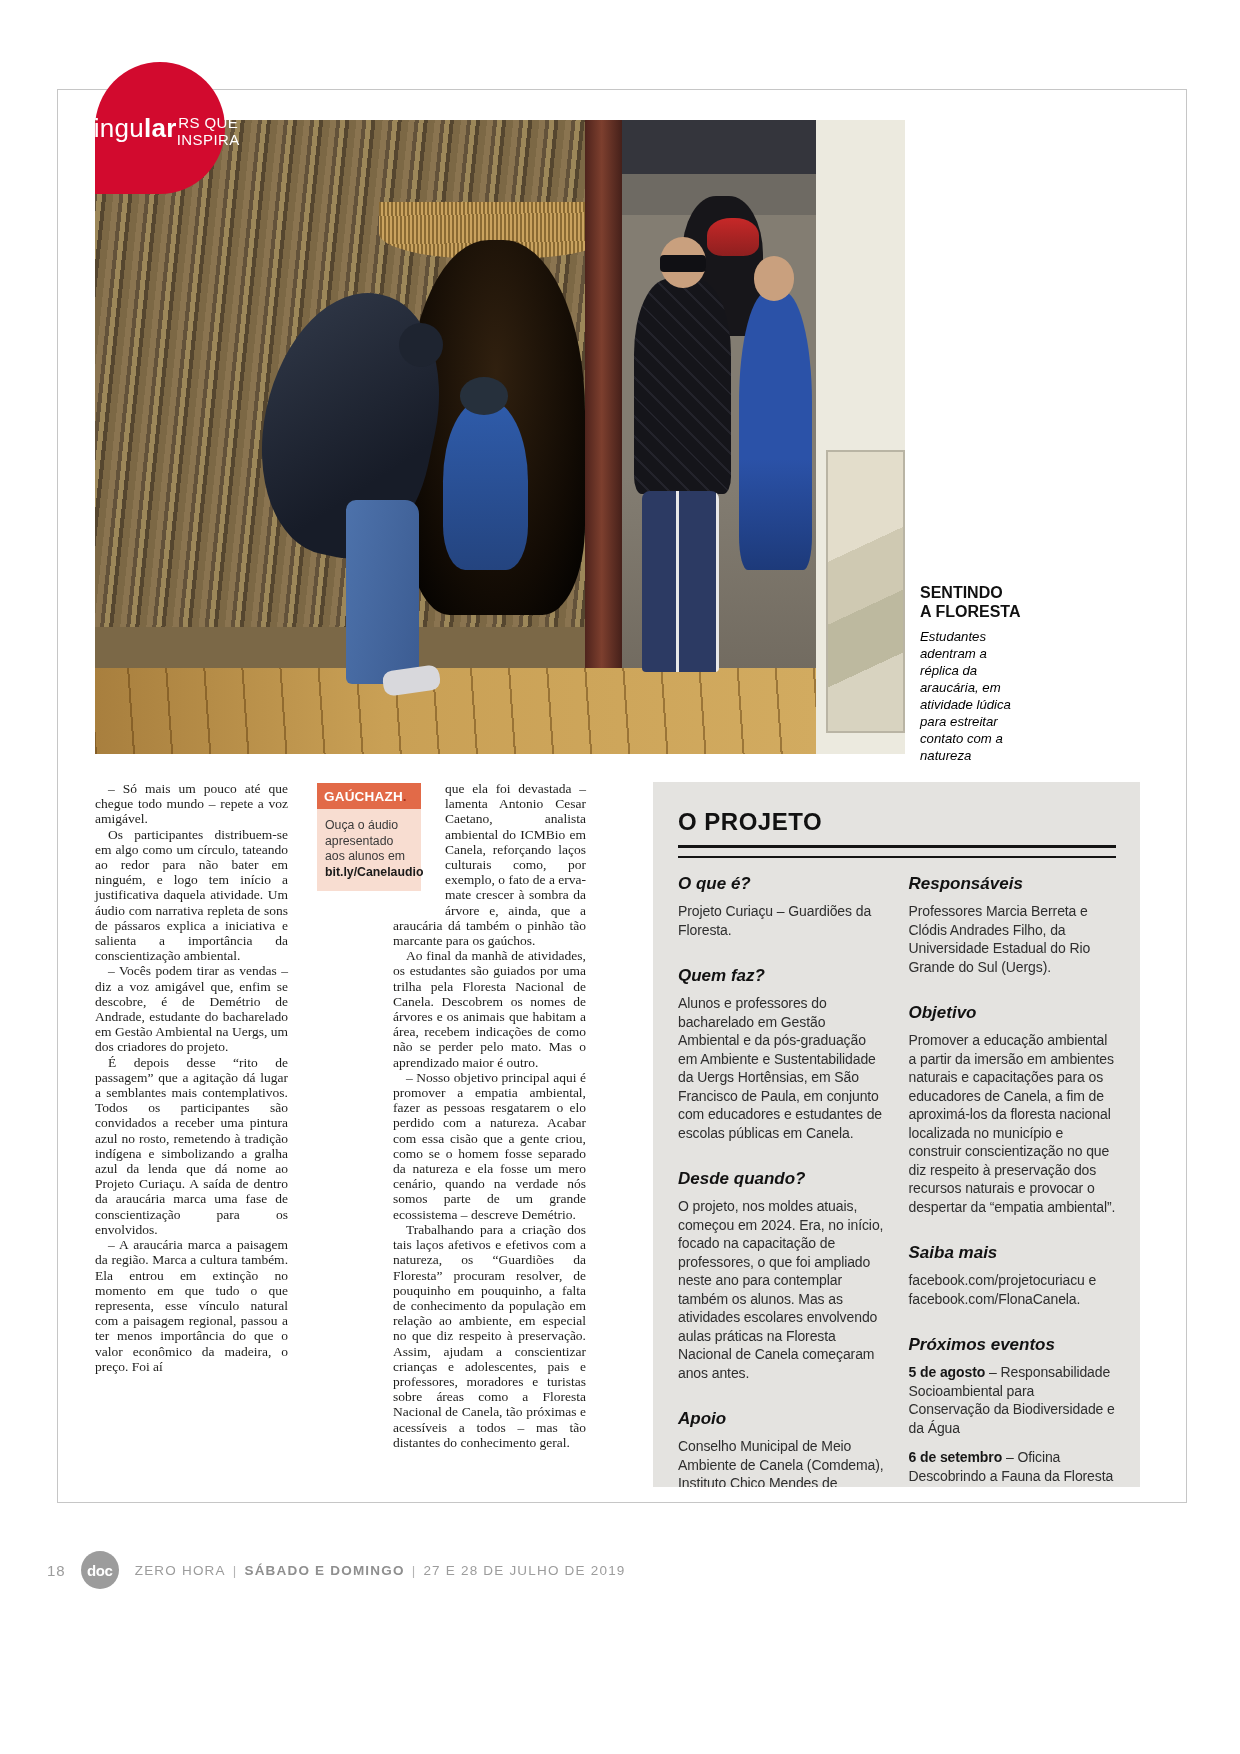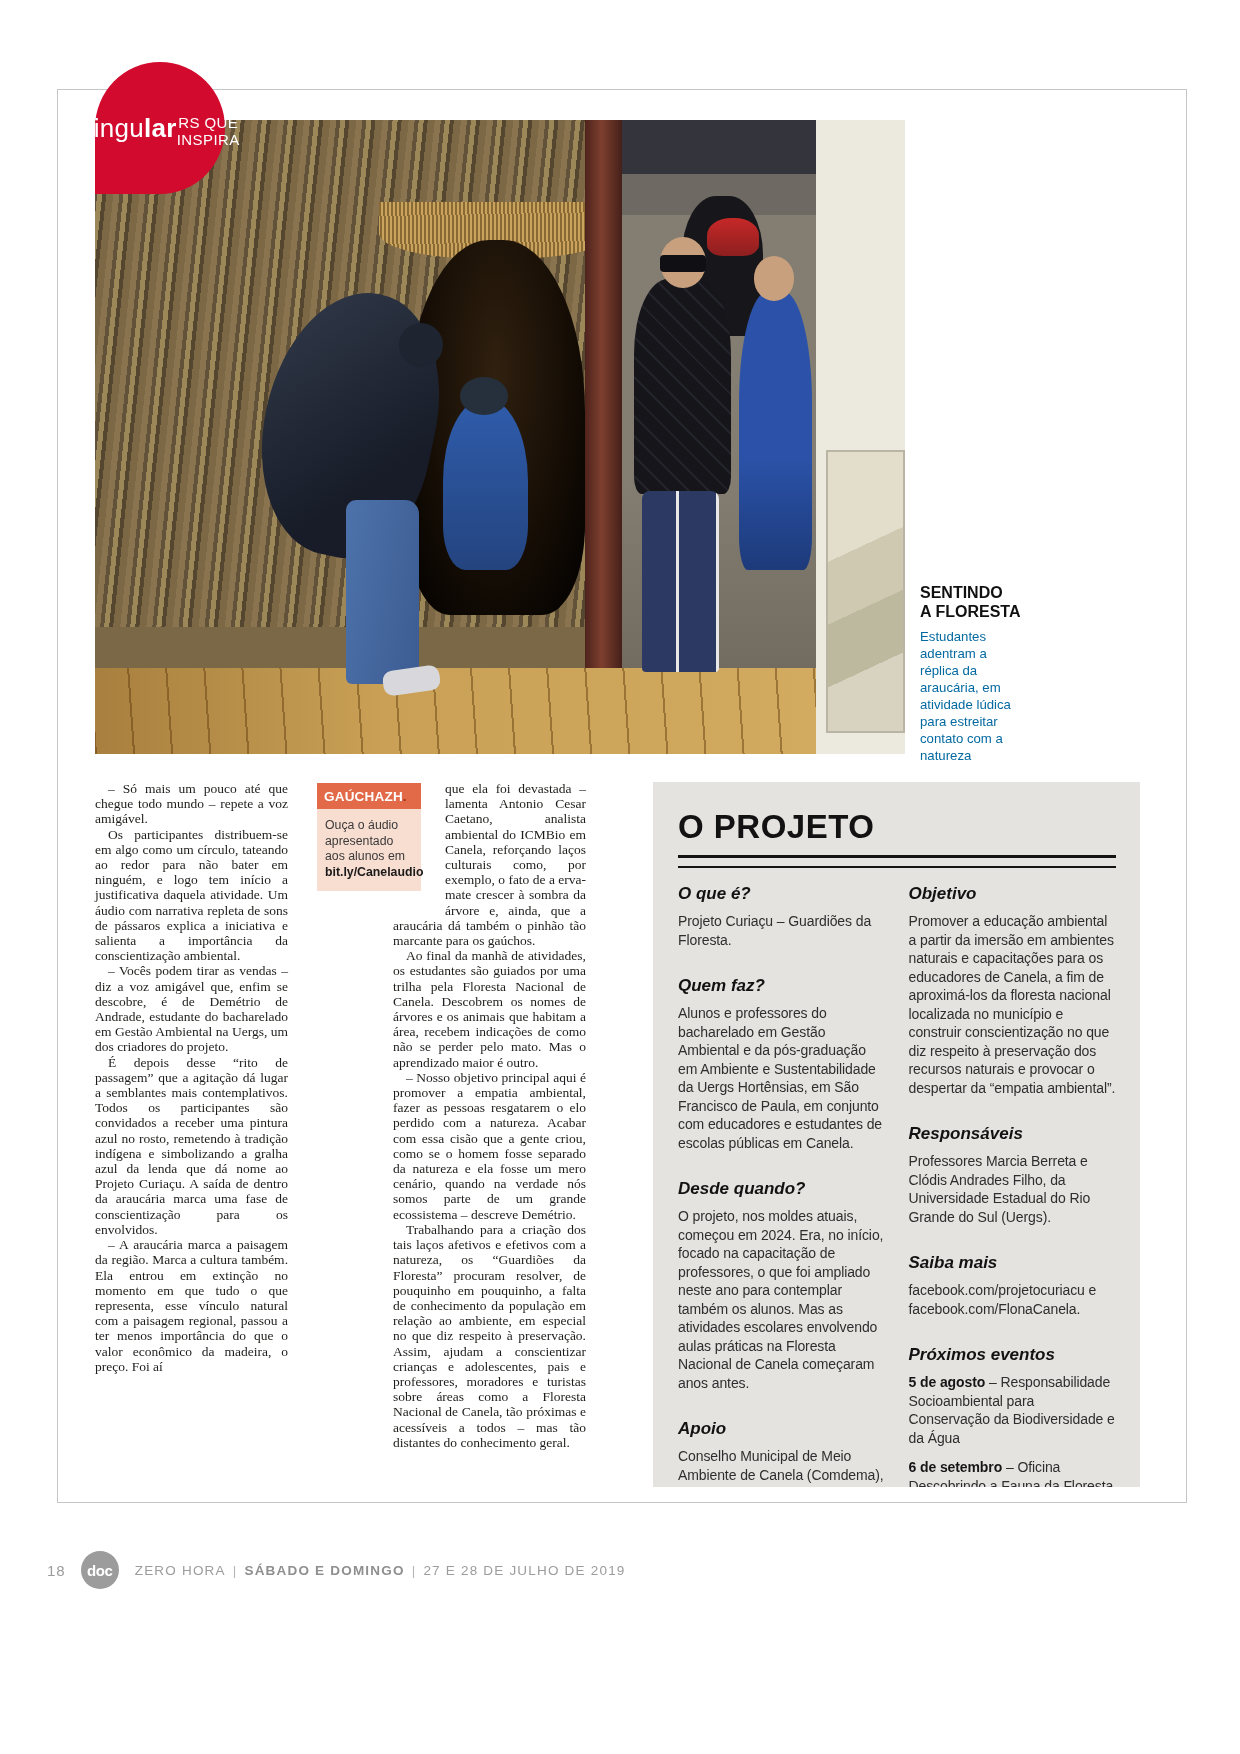--- a/index.html
+++ b/index.html
@@ -53,21 +53,21 @@
   .fig-blindfold{left:69.8%;top:21.3%;width:5.6%;height:2.6%;background:#101014;border-radius:4px;}
   .fig-boy-pants{left:67.5%;top:58.5%;width:9.5%;height:28.5%;border-radius:8px 8px 4px 4px;
      background:linear-gradient(90deg,#2c3a63 0 44%,#e8e8e8 44% 48%,#2c3a63 48% 96%,#e8e8e8 96%);}
   .fig-boy-blue{left:79.5%;top:27%;width:9%;height:44%;border-radius:40% 40% 12% 12%;
      background:linear-gradient(180deg,#2b52a8 0 60%,#1d3a7a 100%);}
   .fig-boy-blue-head{left:81.3%;top:21.5%;width:5%;height:7%;background:#c9a07e;border-radius:50%;}
 
   
   .photo-caption{position:absolute;left:920px;top:583px;width:104px;}
   .cap-title{font-weight:bold;font-size:16px;line-height:1.2;color:#111;}
-  .cap-body{margin:7px 0 0;font-size:13.2px;line-height:17px;color:#0369a1;}
+  .cap-body{margin:7px 0 0;font-size:13.2px;line-height:17px;color:#000000;font-style:italic;}
 
   
   .col{position:absolute;top:781px;width:193px;font-family:"Liberation Serif",serif;
        font-size:13.5px;line-height:15.2px;text-align:justify;hyphens:auto;color:#1d1d1b;}
   .col p{margin:0;text-indent:13px;}
   .col p.cont{text-indent:0;}
   .col1{left:95px;}
   .col2{left:393px;}
   .wrap-spacer{float:left;width:52px;height:122px;}
 
@@ -75,21 +75,21 @@
   .audio-box{position:absolute;left:317px;top:783px;width:104px;z-index:4;}
   .audio-head{background:#e26a48;color:#fff;font-weight:bold;font-size:13.5px;
               letter-spacing:.2px;padding:6px 7px 5px;}
   .audio-head .dot{color:#9e2c1a;}
   .audio-body{margin:0;background:#f8ddd1;padding:9px 8px 11px;font-size:12.3px;line-height:15.5px;color:#3a3a3a;}
   .audio-body strong{color:#1a1a1a;}
 
   
   .panel{position:absolute;left:653px;top:782px;width:487px;height:705px;background:#e4e3e0;
          box-sizing:border-box;padding:26px 24px 0 25px;overflow:hidden;}
-  .panel-title{margin:0;font-size:33px;font-weight:bold;letter-spacing:.5px;color:#121212;}
+  .panel-title{margin:0;font-size:24px;font-weight:bold;letter-spacing:.5px;color:#121212;}
   .panel-rule{height:8px;border-top:3px solid #141414;border-bottom:2px solid #141414;margin-top:9px;}
   .panel-cols{display:flex;gap:23px;}
   .pcol{flex:1;min-width:0;}
   .pcol h3{font-size:17px;font-style:italic;font-weight:bold;color:#121212;margin:27px 0 8px;}
   .pcol section:first-child h3{margin-top:16px;}
   .pcol p{margin:0;font-size:14px;line-height:18.5px;color:#2e2e2e;letter-spacing:-.1px;}
   .pcol p.event{margin:0 0 11px;}
   .pcol p.event strong{color:#161616;}
 
   
@@ -182,26 +182,26 @@
           <h3>Desde quando?</h3>
           <p>O projeto, nos moldes atuais, começou em 2024. Era, no início, focado na capacitação de professores, o que foi ampliado neste ano para contemplar também os alunos. Mas as atividades escolares envolvendo aulas práticas na Floresta Nacional de Canela começaram anos antes.</p>
         </section>
         <section>
           <h3>Apoio</h3>
           <p>Conselho Municipal de Meio Ambiente de Canela (Comdema), Instituto Chico Mendes de Conservação da Biodiversidade (ICMBio), Secretaria de Estado do Meio Ambiente e Infraestrutura (Sema), secretarias de Educação e do Meio Ambiente de Canela e Laboratório de Gestão Ambiental e Negociação de Conflitos (Ganeco), da Uergs.</p>
         </section>
       </div>
       <div class="pcol">
         <section>
+          <h3>Responsáveis</h3>
+          <p>Professores Marcia Berreta e Clódis Andrades Filho, da Universidade Estadual do Rio Grande do Sul (Uergs).</p>
+        </section>
+        <section>
           <h3>Objetivo</h3>
           <p>Promover a educação ambiental a partir da imersão em ambientes naturais e capacitações para os educadores de Canela, a fim de aproximá-los da floresta nacional localizada no município e construir conscientização no que diz respeito à preservação dos recursos naturais e provocar o despertar da “empatia ambiental”.</p>
-        </section>
-        <section>
-          <h3>Responsáveis</h3>
-          <p>Professores Marcia Berreta e Clódis Andrades Filho, da Universidade Estadual do Rio Grande do Sul (Uergs).</p>
         </section>
         <section>
           <h3>Saiba mais</h3>
           <p>facebook.com/projetocuriacu e facebook.com/FlonaCanela.</p>
         </section>
         <section>
           <h3>Próximos eventos</h3>
           <p class="event"><strong>5 de agosto</strong><span> – Responsabilidade Socioambiental para Conservação da Biodiversidade e da Água</span></p>
           <p class="event"><strong>6 de setembro</strong><span> – Oficina Descobrindo a Fauna da Floresta</span></p>
 

